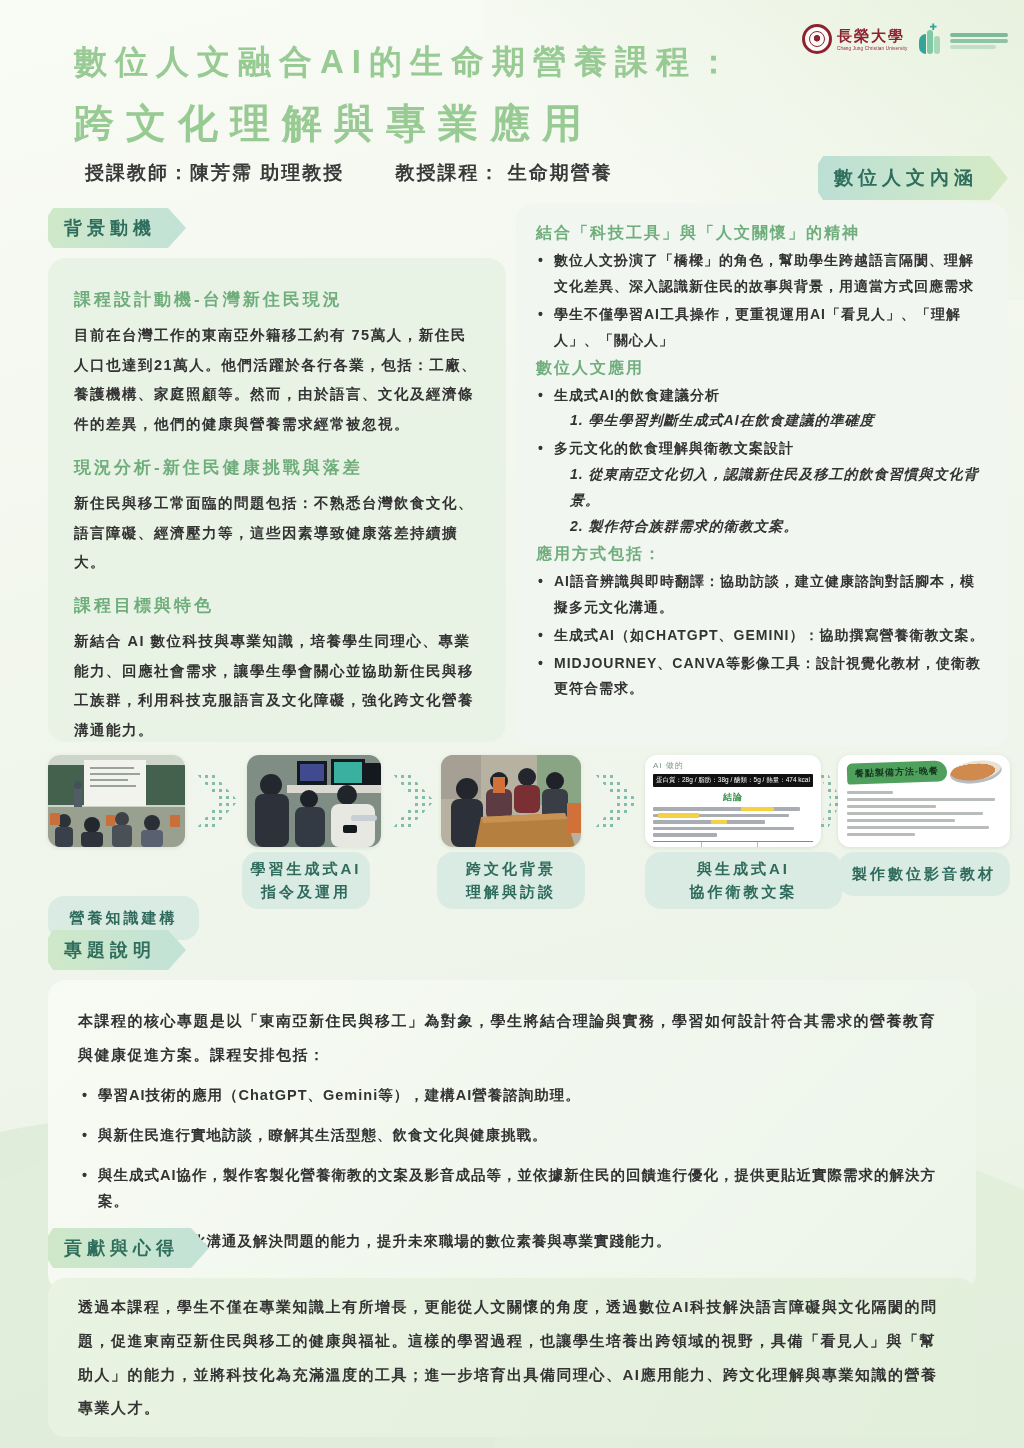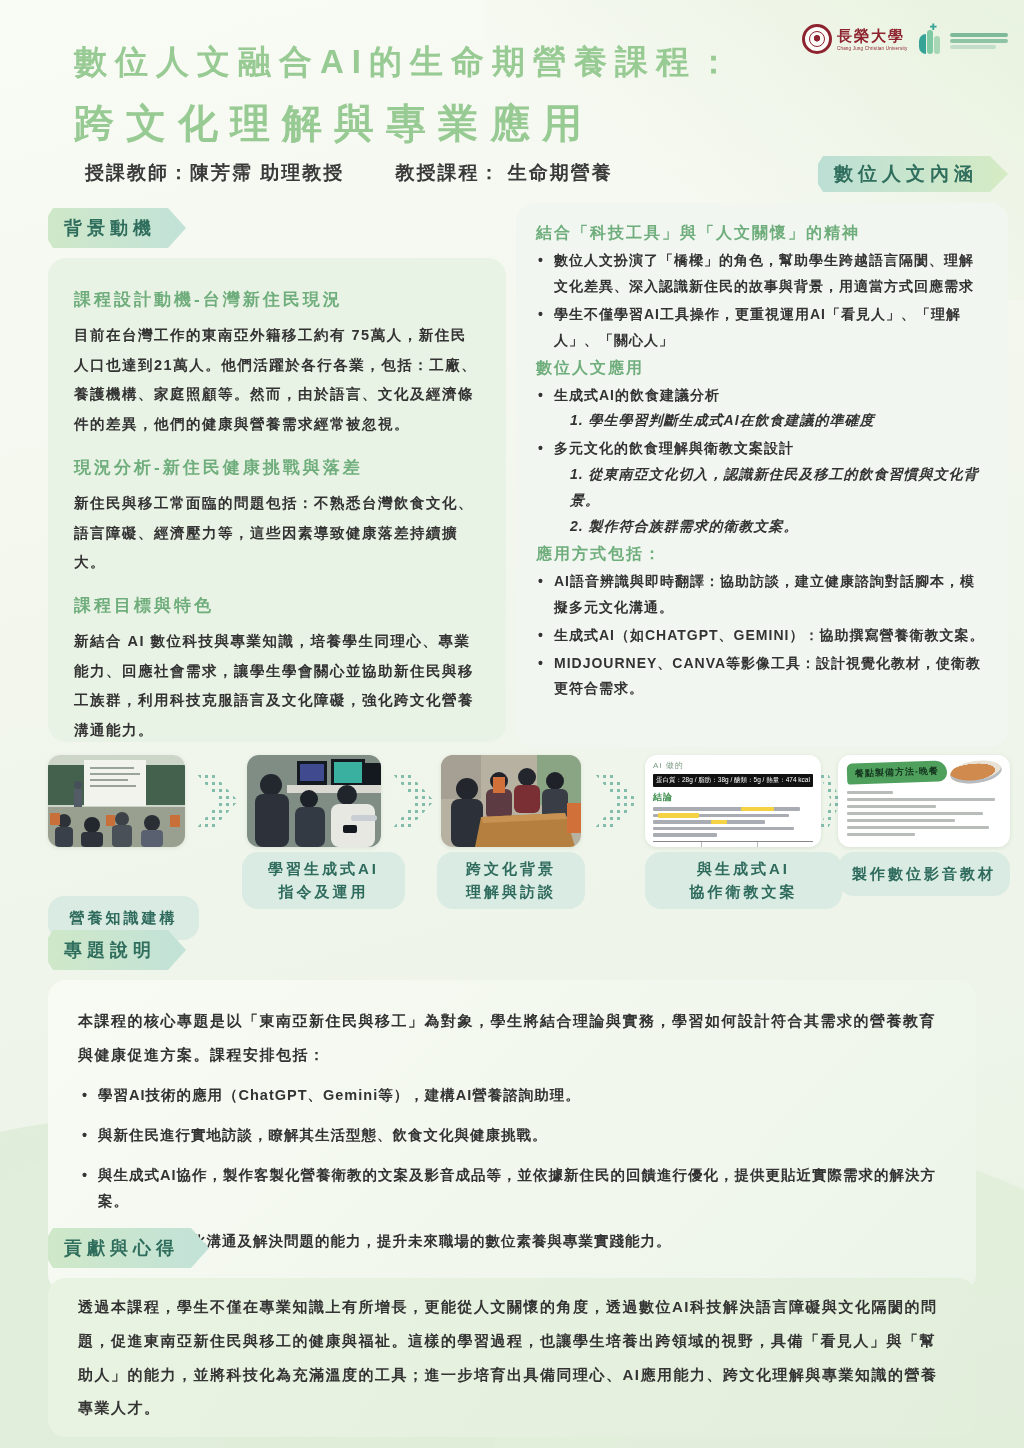--- a/index.html
+++ b/index.html
@@ -48,21 +48,21 @@
   .subtitle { position:absolute; left:85px; top:160px; font-size:19px; font-weight:700;
     color:#3a3a3a; letter-spacing:2px; white-space:nowrap; }
   .subtitle .gap { display:inline-block; width:44px; }
 
   
   .ribbon { position:absolute; display:flex; align-items:center;
     padding:0 30px 0 16px; height:40px;
     background:linear-gradient(90deg,#cfe8c8 0%,#c2e2d8 100%);
     clip-path:polygon(5px 0, calc(100% - 18px) 0, 100% 50%, calc(100% - 18px) 100%, 5px 100%, 0 calc(100% - 8px), 0 8px);
     font-weight:800; color:#2f6d5c; letter-spacing:5px; font-size:18px; }
-  .ribbon-header { left:818px; top:156px; height:36px; font-size:19px;
+  .ribbon-header { left:818px; top:156px; height:44px; font-size:19px;
     background:linear-gradient(90deg,#bcdfd5 0%,#d5ebc4 100%); }
   .ribbon-bg   { left:48px; top:208px; }
   .ribbon-proj { left:48px; top:930px; }
   .ribbon-contrib { left:48px; top:1228px;font-family:Liberation Mono, monospace; }
 
   
   .card { position:absolute; border-radius:18px; overflow:hidden; }
   .left-card { left:48px; top:258px; width:458px; height:484px;
     background:#e9f3e5; padding:26px 26px; }
   .right-card { left:516px; top:203px; width:492px; height:544px;
@@ -110,31 +110,31 @@
   .ar1 { left:196px; width:42px; }
   .ar2 { left:392px; width:42px; }
   .ar3 { left:594px; width:44px; }
   .ar4 { left:819px; width:22px; }
 
   .caption { position:absolute; top:852px; background:#d9ebe2; border-radius:16px;
     display:flex; align-items:center; justify-content:center; text-align:center;
     font-size:15px; font-weight:800; color:#2f6b5d; letter-spacing:3px;
     white-space:pre-line; line-height:1.5; padding:6px 4px; }
   .cp1 { left:48px;  width:151px; min-height:44px;margin-top:44px; }
-  .cp2 { left:242px; width:163px; min-height:56px; }
+  .cp2 { left:242px; width:128px; min-height:56px; }
   .cp3 { left:437px; width:148px; min-height:56px; }
   .cp4 { left:645px; width:197px; min-height:56px; }
   .cp5 { left:838px; width:172px; min-height:44px; }
 
   
   .doc { padding:5px 8px; }
   .doc-title { font-size:8px; color:#7a9a84; letter-spacing:1px; margin-bottom:3px; }
   .doc-bar { background:#111; color:#fff; font-size:6.5px; padding:2px 3px; border-radius:1px;
     white-space:nowrap; overflow:hidden; }
-  .doc-h { color:#3e8f4e; font-size:9px; font-weight:800; margin:4px 0 3px; letter-spacing:1px; }
+  .doc-h { color:#3e8f4e; font-size:9px; font-weight:800; margin:4px 0 3px; letter-spacing:1px;text-align:center; }
   .doc-line { height:3.5px; border-radius:1px; margin:3px 0; background:#a9adb3; position:relative; }
   .doc-line .hl { position:absolute; top:-0.5px; height:4.5px; background:#f4d243; border-radius:1px; }
   .doc-table { margin-top:4px; border-top:1px solid #888; border-bottom:1px solid #888; height:12px;
     background:linear-gradient(90deg, transparent 0 30%, #bbb 30% calc(30% + 1px), transparent 0 65%, #bbb 65% calc(65% + 1px), transparent 0); }
 
   
   .recipe { padding:6px 9px; position:relative; }
   .brush { display:inline-block; background:#4f9f5d; border-radius:6px 14px 10px 4px;
     transform:rotate(-2deg); padding:4px 8px; color:#15381f; font-size:9px; font-weight:800; letter-spacing:1px; }
   .fish { position:absolute; right:8px; top:6px; width:52px; height:22px; border-radius:50%;

